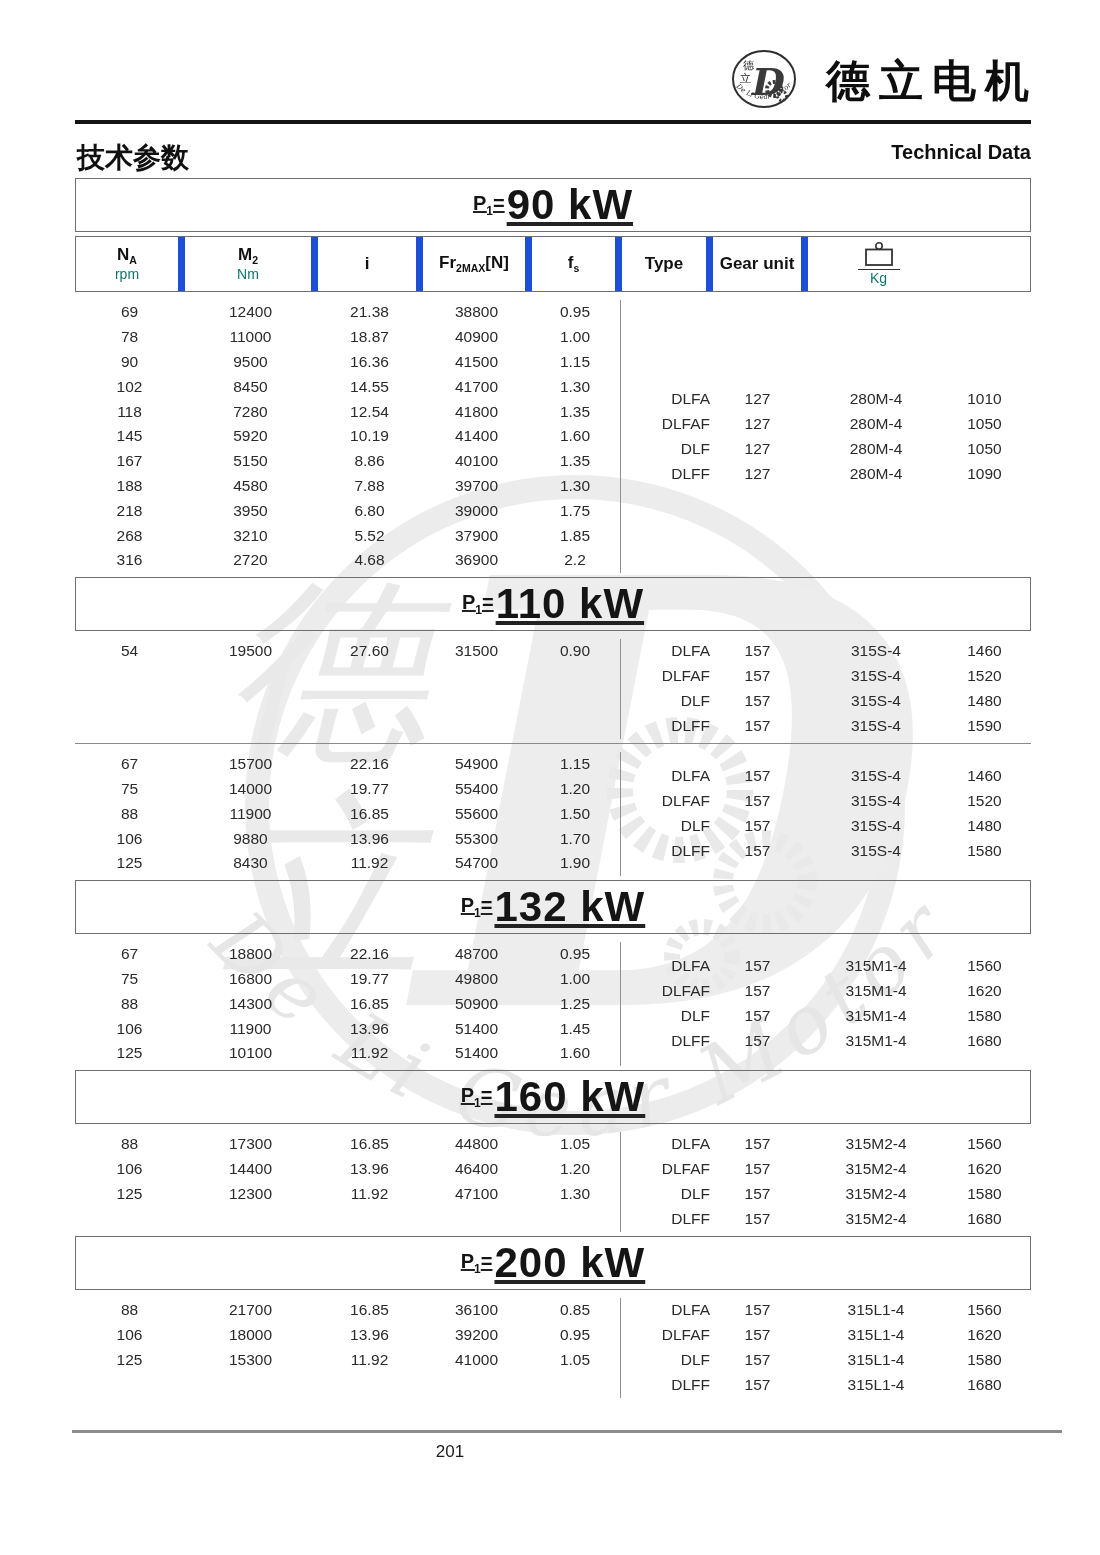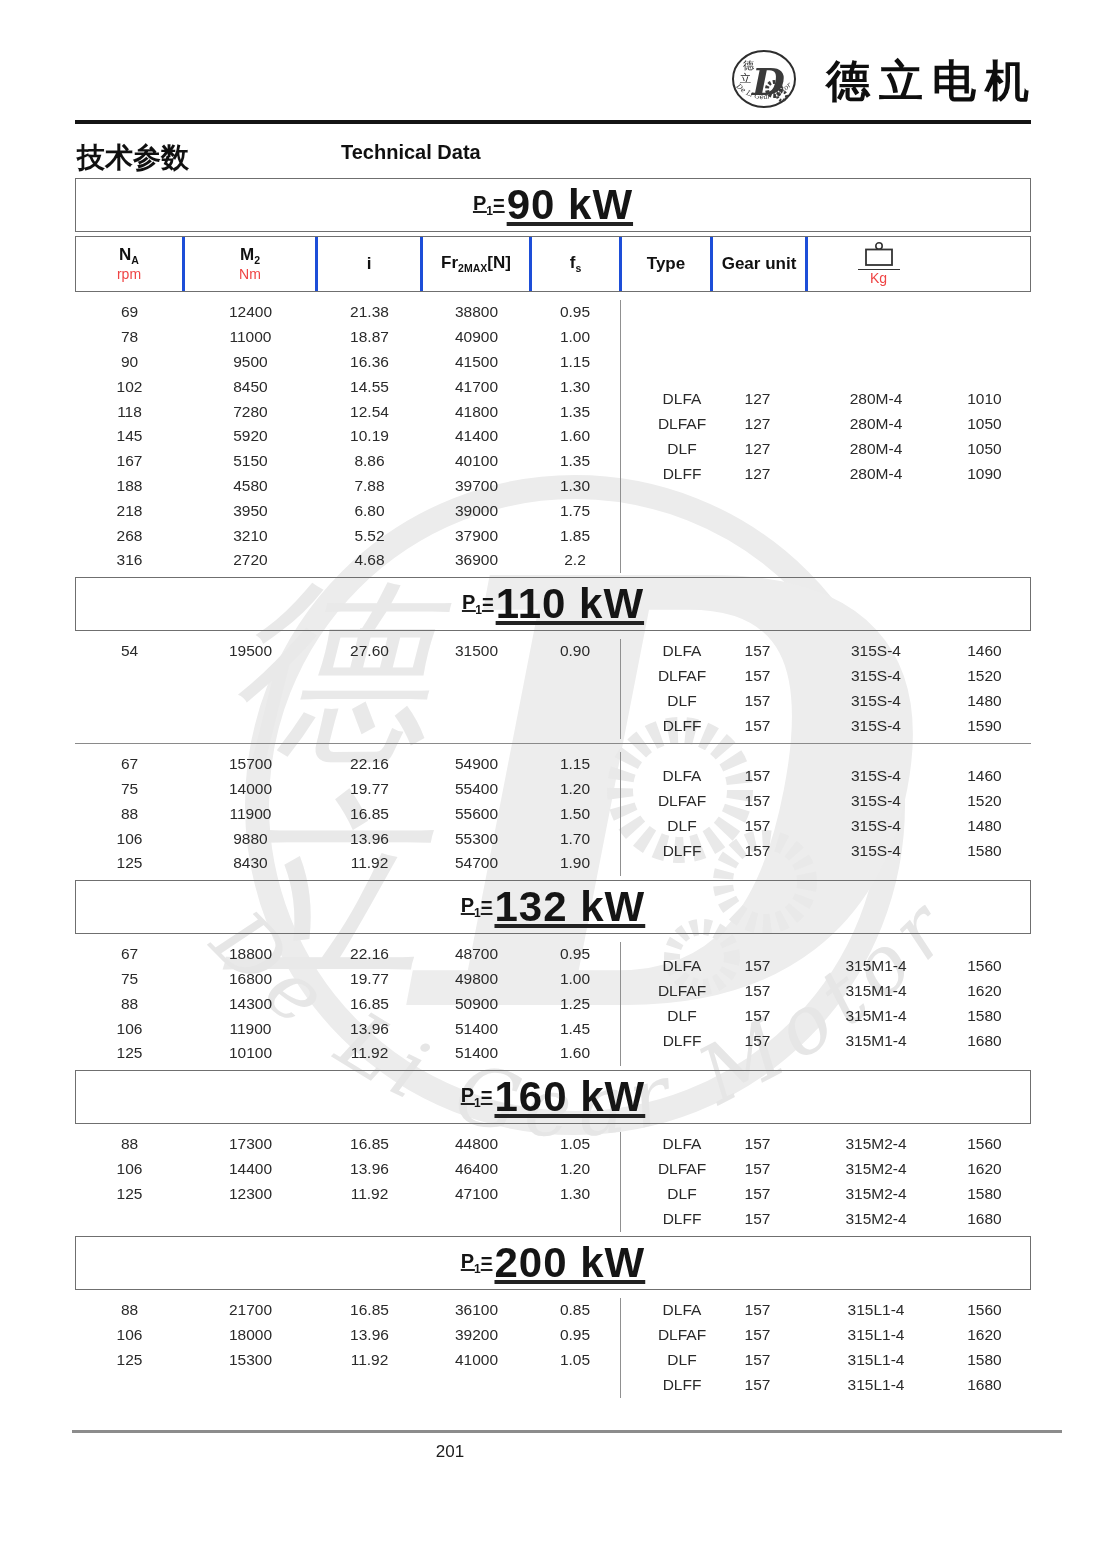--- a/index.html
+++ b/index.html
@@ -6,49 +6,49 @@
   .page{position:relative;width:1100px;height:1555px;background:#fff;overflow:hidden;
         font-family:"Liberation Sans",sans-serif;color:#222;}
   .watermark{position:absolute;left:0;top:0;width:1100px;height:1555px;z-index:0;}
   .content{position:absolute;left:75px;top:0;width:956px;z-index:1;}
 
   
   .brand-row{position:absolute;top:48px;left:655px;display:flex;align-items:center;gap:26px;}
   .brand-cn{font-family:"DejaVu Serif",serif;font-weight:bold;font-size:44px;letter-spacing:9px;color:#0e0e0e;white-space:nowrap;}
   .top-rule{position:absolute;top:120px;left:0;width:956px;height:3.5px;background:#141414;}
   .title-cn{position:absolute;left:2px;top:139px;font-size:28px;font-weight:bold;color:#101010;}
-  .title-en{position:absolute;left:16px;top:141px;width:956px;text-align:left;text-indent:250px;
+  .title-en{position:absolute;left:0;top:141px;width:956px;text-align:right;text-indent:250px;
             font-size:20px;font-weight:bold;color:#101010;}
 
   
   .main{position:absolute;top:178px;left:0;width:956px;}
   .band{height:54px;border:1.3px solid #6f6f6f;display:flex;align-items:baseline;justify-content:center;
         padding-top:0;box-sizing:border-box;align-items:center;text-decoration:underline;}
   .band .p1{font-weight:bold;font-size:20px;color:#151515;}
   .band .p1 sub{font-size:12px;}
   .band .kw{font-weight:900;font-size:42px;color:#151515;letter-spacing:1px;margin-left:2px;}
 
   .cols{display:grid;grid-template-columns:109px 133px 105px 109px 90px 91px 95px 141px 75px;
         border:1.3px solid #6f6f6f;height:56px;box-sizing:border-box;margin-top:4px;}
-  .hcell{border-right:3px solid #1d4ed8;display:flex;flex-direction:column;align-items:center;justify-content:center;line-height:1.12;}
+  .hcell{border-right:7px solid #1d4ed8;display:flex;flex-direction:column;align-items:center;justify-content:center;line-height:1.12;}
   .hcell:last-child{border-right:none;}
   .hmain{font-weight:bold;font-size:17px;color:#111;}
   .hmain sub{font-size:10.5px;font-weight:bold;}
-  .hunit{font-size:14px;color:#ef4444;text-align:right;}
+  .hunit{font-size:14px;color:#0f766e;text-align:right;}
   .kg-sep{width:42px;border-top:1.6px solid #333;margin:2px 0 1px 0;}
 
   .block{display:flex;padding:8px 0 4px 0;}
   .block-divider{border-bottom:1.8px solid #8a8a8a;}
   .left-part{width:546px;display:flex;flex-direction:column;justify-content:flex-start;
              border-right:1.6px solid #909090;box-sizing:border-box;}
   .right-part{width:404px;display:flex;flex-direction:column;justify-content:center;}
   .lrow{display:grid;grid-template-columns:109px 133px 105px 109px 88px;height:24.8px;align-items:center;}
   .rrow{display:grid;grid-template-columns:89px 95px 142px 75px;height:25px;align-items:center;}
   .cell{text-align:center;font-size:15.5px;color:#2a2a2a;}
-  .type-cell{text-align:center;padding-left:33px;}
+  .type-cell{text-align:right;padding-left:33px;}
 
   
   .footer-rule{position:absolute;top:1430px;left:72px;width:990px;height:3px;background:#8c8c8c;}
   .page-number{position:absolute;top:1442px;left:0;width:900px;text-align:center;font-size:17px;color:#1c1c1c;}
 </style>
 </head>
 <body>
 
 <div class="page">
 

